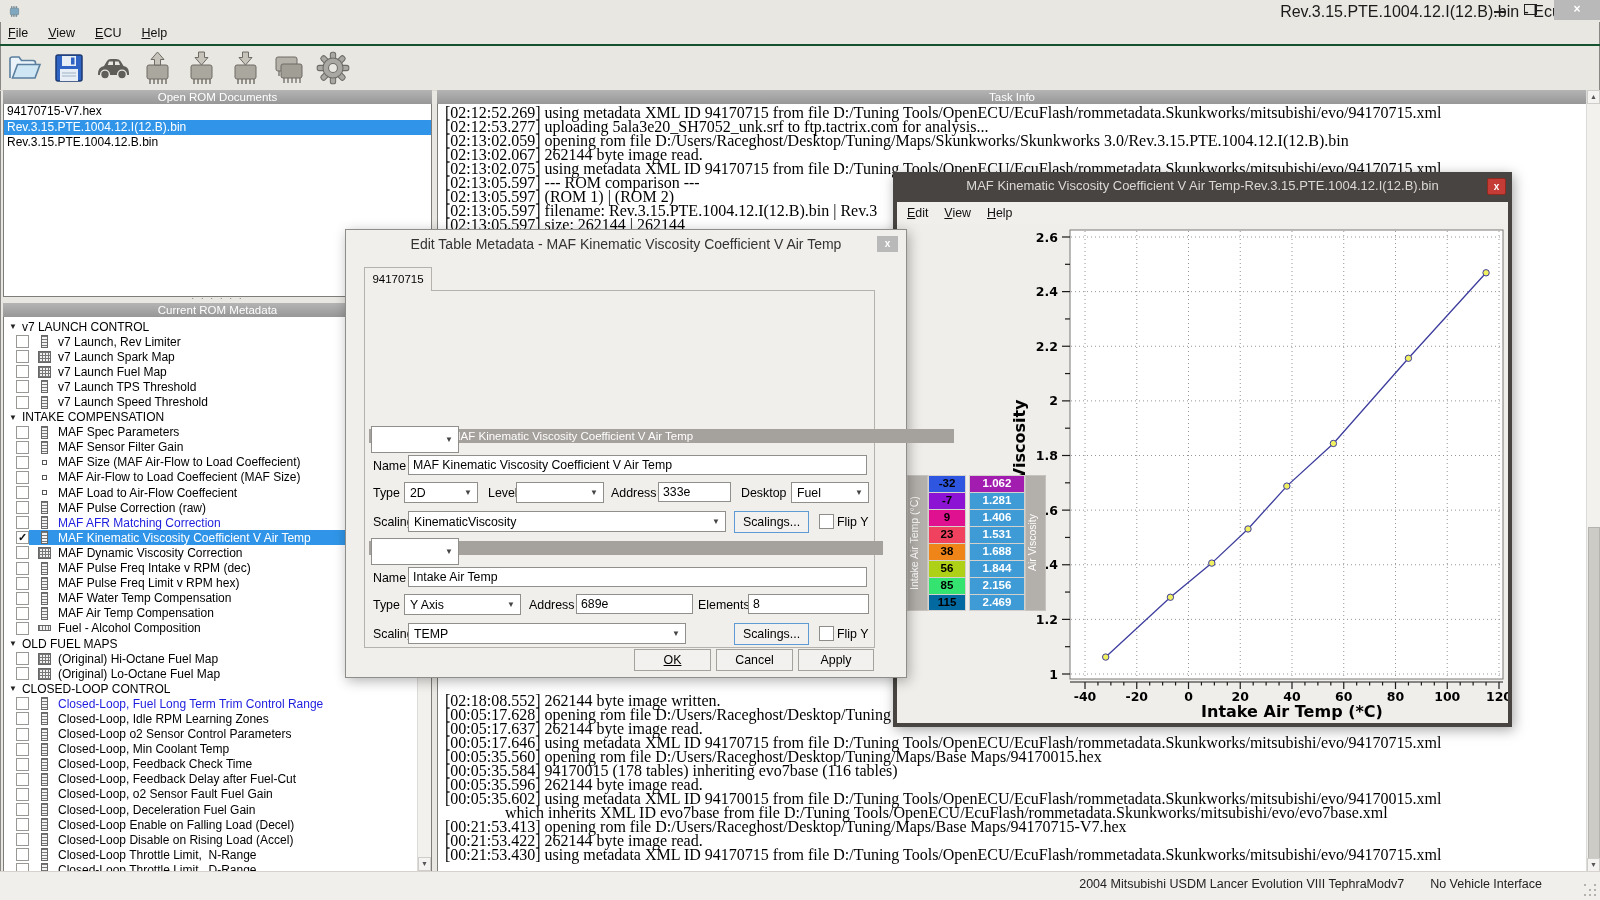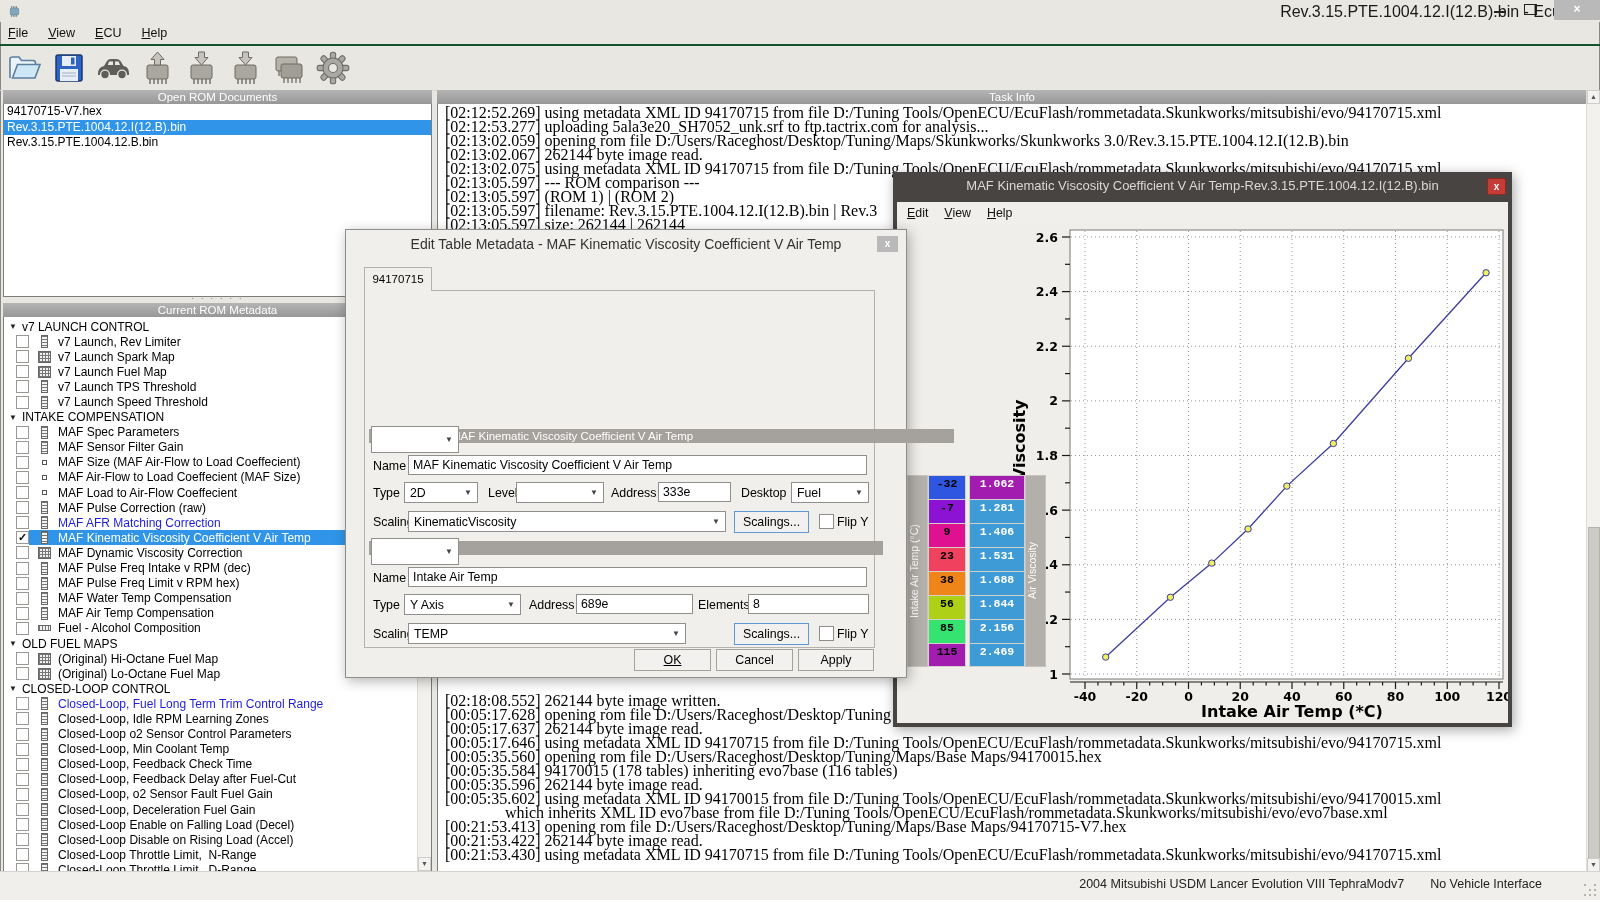--- a/index.html
+++ b/index.html
@@ -74,21 +74,21 @@
   .chk{position:absolute;width:13px;height:13px;background:#fff;border:1px solid #8f8d89;}
   
   .chartwin{position:absolute;left:893px;top:172px;width:619px;height:555px;background:#474441;box-shadow:2px 3px 12px rgba(0,0,0,.35);z-index:15;}
   .cw-title{position:absolute;left:0;top:0;right:0;height:30px;color:#dbd9d6;font-size:13px;text-align:center;line-height:28px;white-space:nowrap;overflow:hidden;}
   .cw-close{position:absolute;right:6px;top:6px;width:19px;height:17px;background:#c43c35;border:1px solid #8e2a20;border-radius:2px;color:#fff;font-size:10px;font-weight:bold;text-align:center;line-height:16px;box-sizing:border-box;}
   .cw-menubar{position:absolute;left:4px;top:30px;width:611px;height:22px;background:#f1efec;display:flex;gap:16px;align-items:center;padding-left:10px;box-sizing:border-box;font-size:12.4px;}
   .cw-content{position:absolute;left:4px;top:52px;width:611px;height:499px;background:#f0eeea;}
   .dtable{position:absolute;left:10px;top:251px;display:flex;z-index:2;}
   .vhdr{width:19px;background:#b3afaa;color:#fff;font-size:10.5px;writing-mode:vertical-rl;transform:rotate(180deg);text-align:center;border:1px solid #c6c3be;white-space:nowrap;}
   .dcol{display:flex;flex-direction:column;}
-  .cell{box-sizing:border-box;height:24px;line-height:15px;text-align:center;border:1px solid #d4d1cc;border-bottom:none;font-family:Liberation Mono, monospace;font-size:11.5px;font-weight:bold;}
+  .cell{box-sizing:border-box;height:17px;line-height:15px;text-align:center;border:1px solid #d4d1cc;border-bottom:none;font-family:Liberation Sans, sans-serif;font-size:11.5px;font-weight:bold;}
   .dcol .cell:last-child{border-bottom:1px solid #d4d1cc;}
   .tcell{width:38px;color:#000;}
   .vcell{width:56px;color:#fff;}
 </style>
 </head>
 <body>
 
 <div id="app">
 
   <div class="titlebar">
@@ -440,21 +440,21 @@
       <div class="dtable">
         <div class="vhdr">Intake Air Temp (°C)</div>
         <div class="dcol">
             <div class="cell tcell" style="background: rgb(46, 86, 224);">-32</div>
             <div class="cell tcell" style="background: rgb(141, 19, 212);">-7</div>
             <div class="cell tcell" style="background: rgb(224, 17, 144);">9</div>
             <div class="cell tcell" style="background: rgb(240, 65, 94);">23</div>
             <div class="cell tcell" style="background: rgb(239, 132, 24);">38</div>
             <div class="cell tcell" style="background: rgb(174, 208, 22);">56</div>
             <div class="cell tcell" style="background: rgb(53, 228, 112);">85</div>
-            <div class="cell tcell" style="background: #a21caf;">115</div>
+            <div class="cell tcell" style="background: #0369a1;">115</div>
           </div>
         <div class="dcol" style="margin-left:3px;">
             <div class="cell vcell" style="background: #a21caf;">1.062</div>
             <div class="cell vcell" style="background: rgb(62, 155, 214);">1.281</div>
             <div class="cell vcell" style="background: rgb(62, 155, 214);">1.406</div>
             <div class="cell vcell" style="background: rgb(62, 155, 214);">1.531</div>
             <div class="cell vcell" style="background: rgb(62, 155, 214);">1.688</div>
             <div class="cell vcell" style="background: rgb(62, 155, 214);">1.844</div>
             <div class="cell vcell" style="background: rgb(62, 155, 214);">2.156</div>
             <div class="cell vcell" style="background: rgb(62, 155, 214);">2.469</div>

